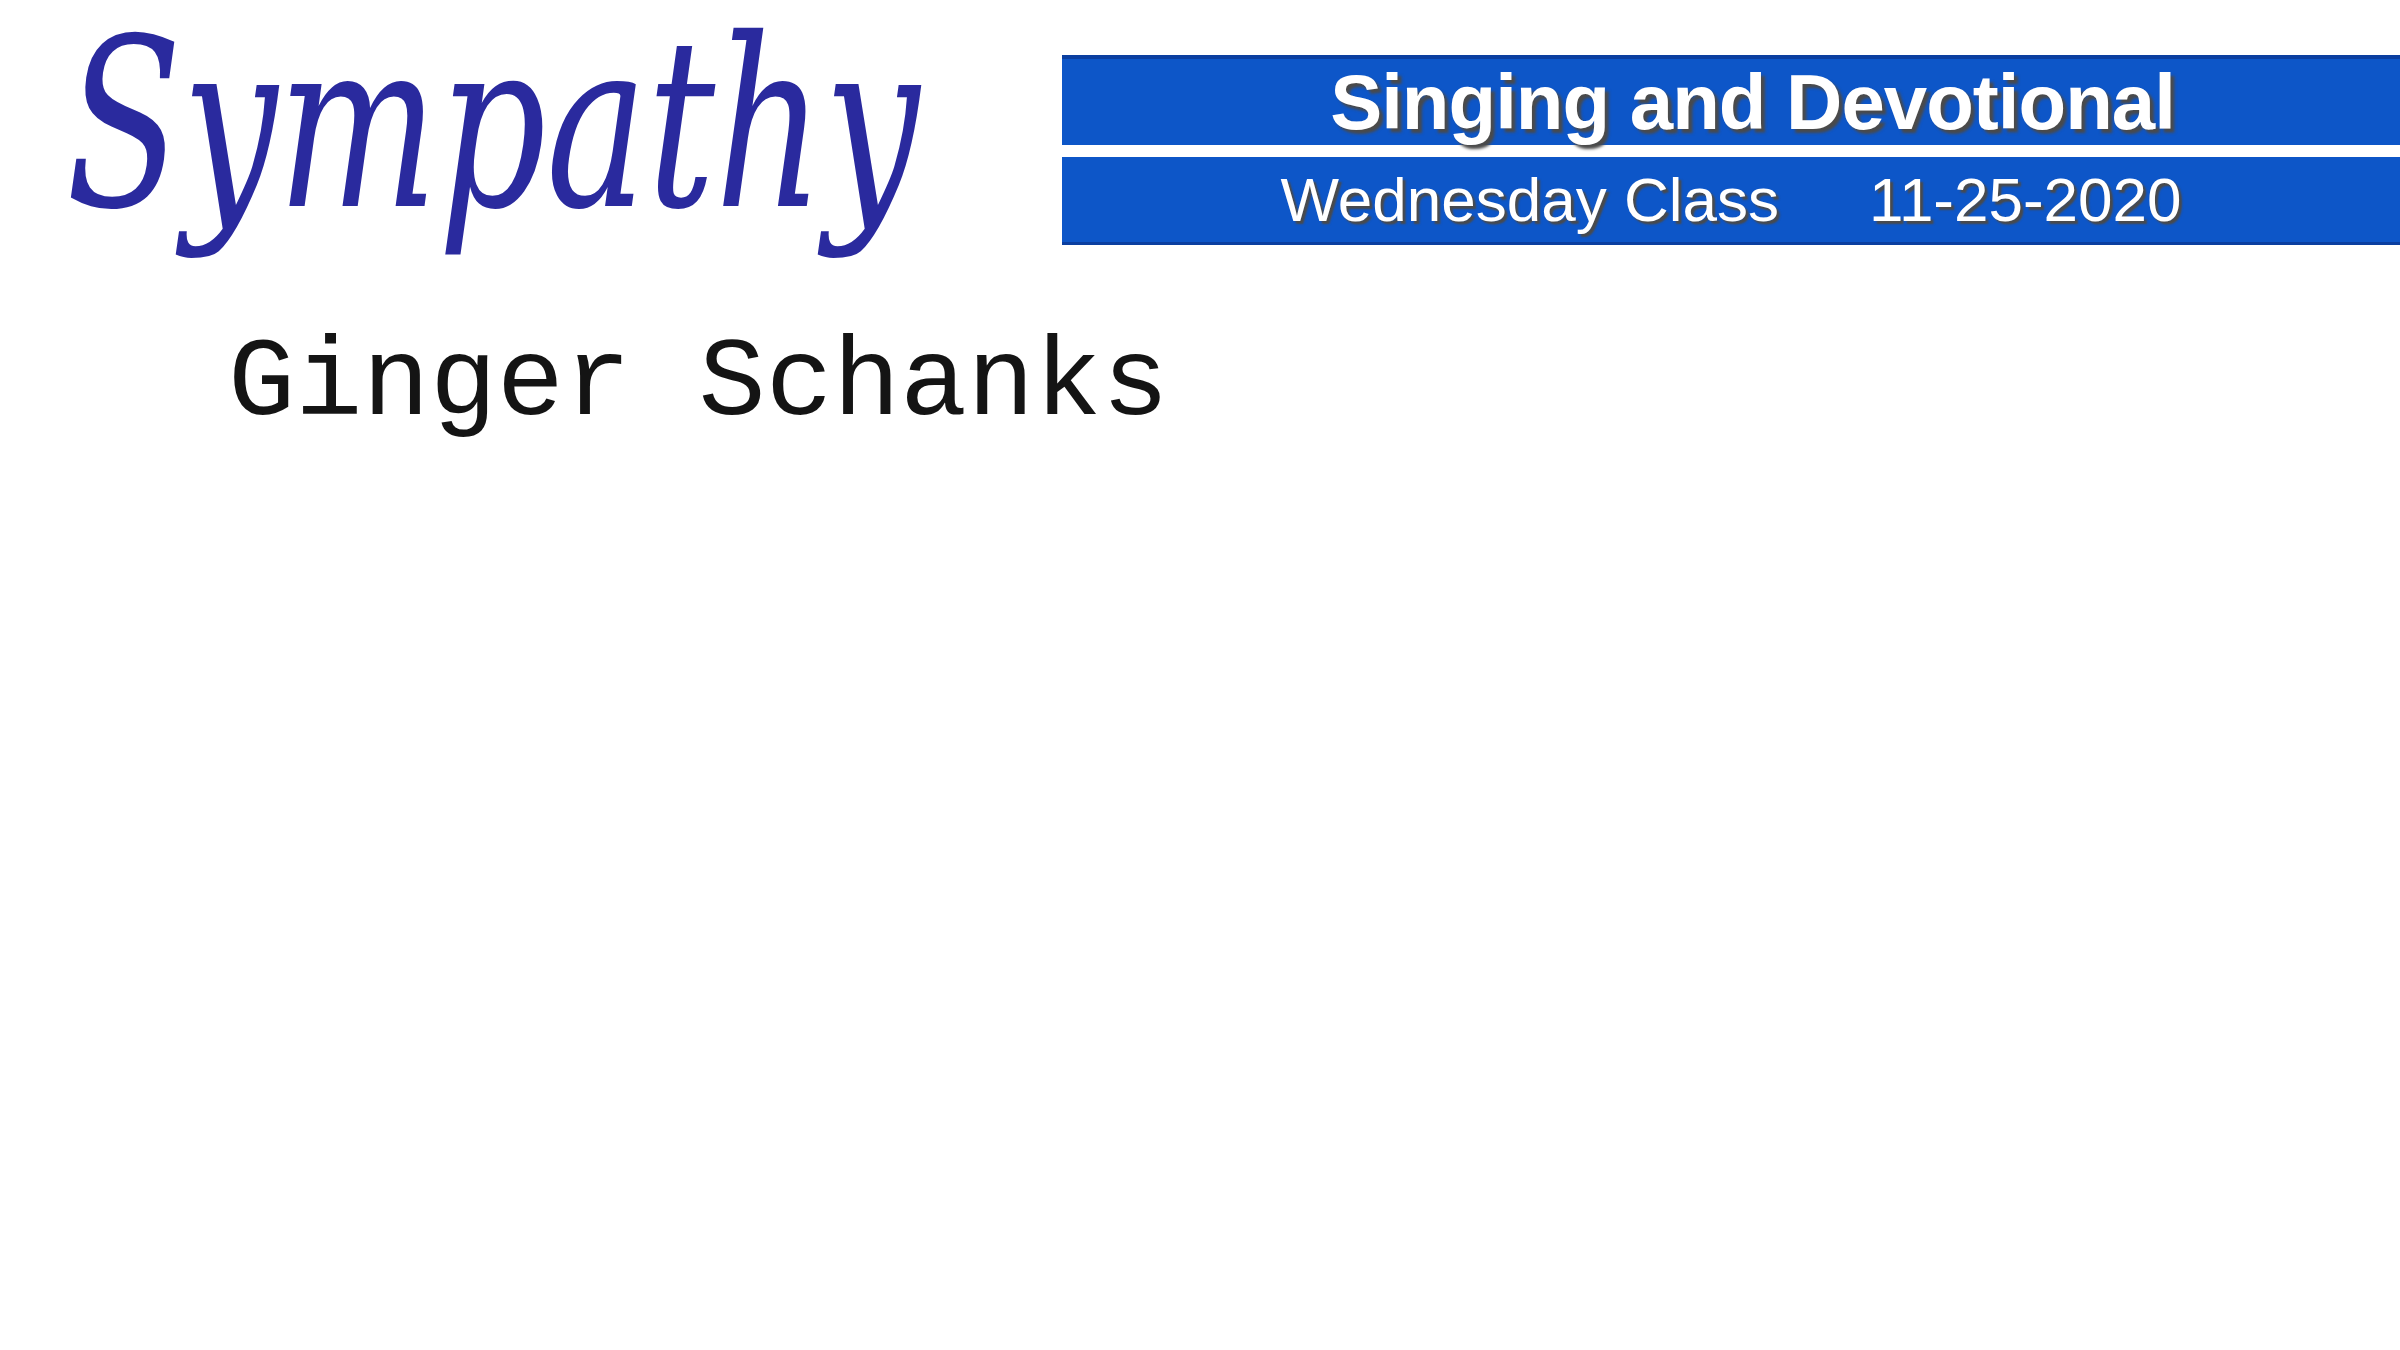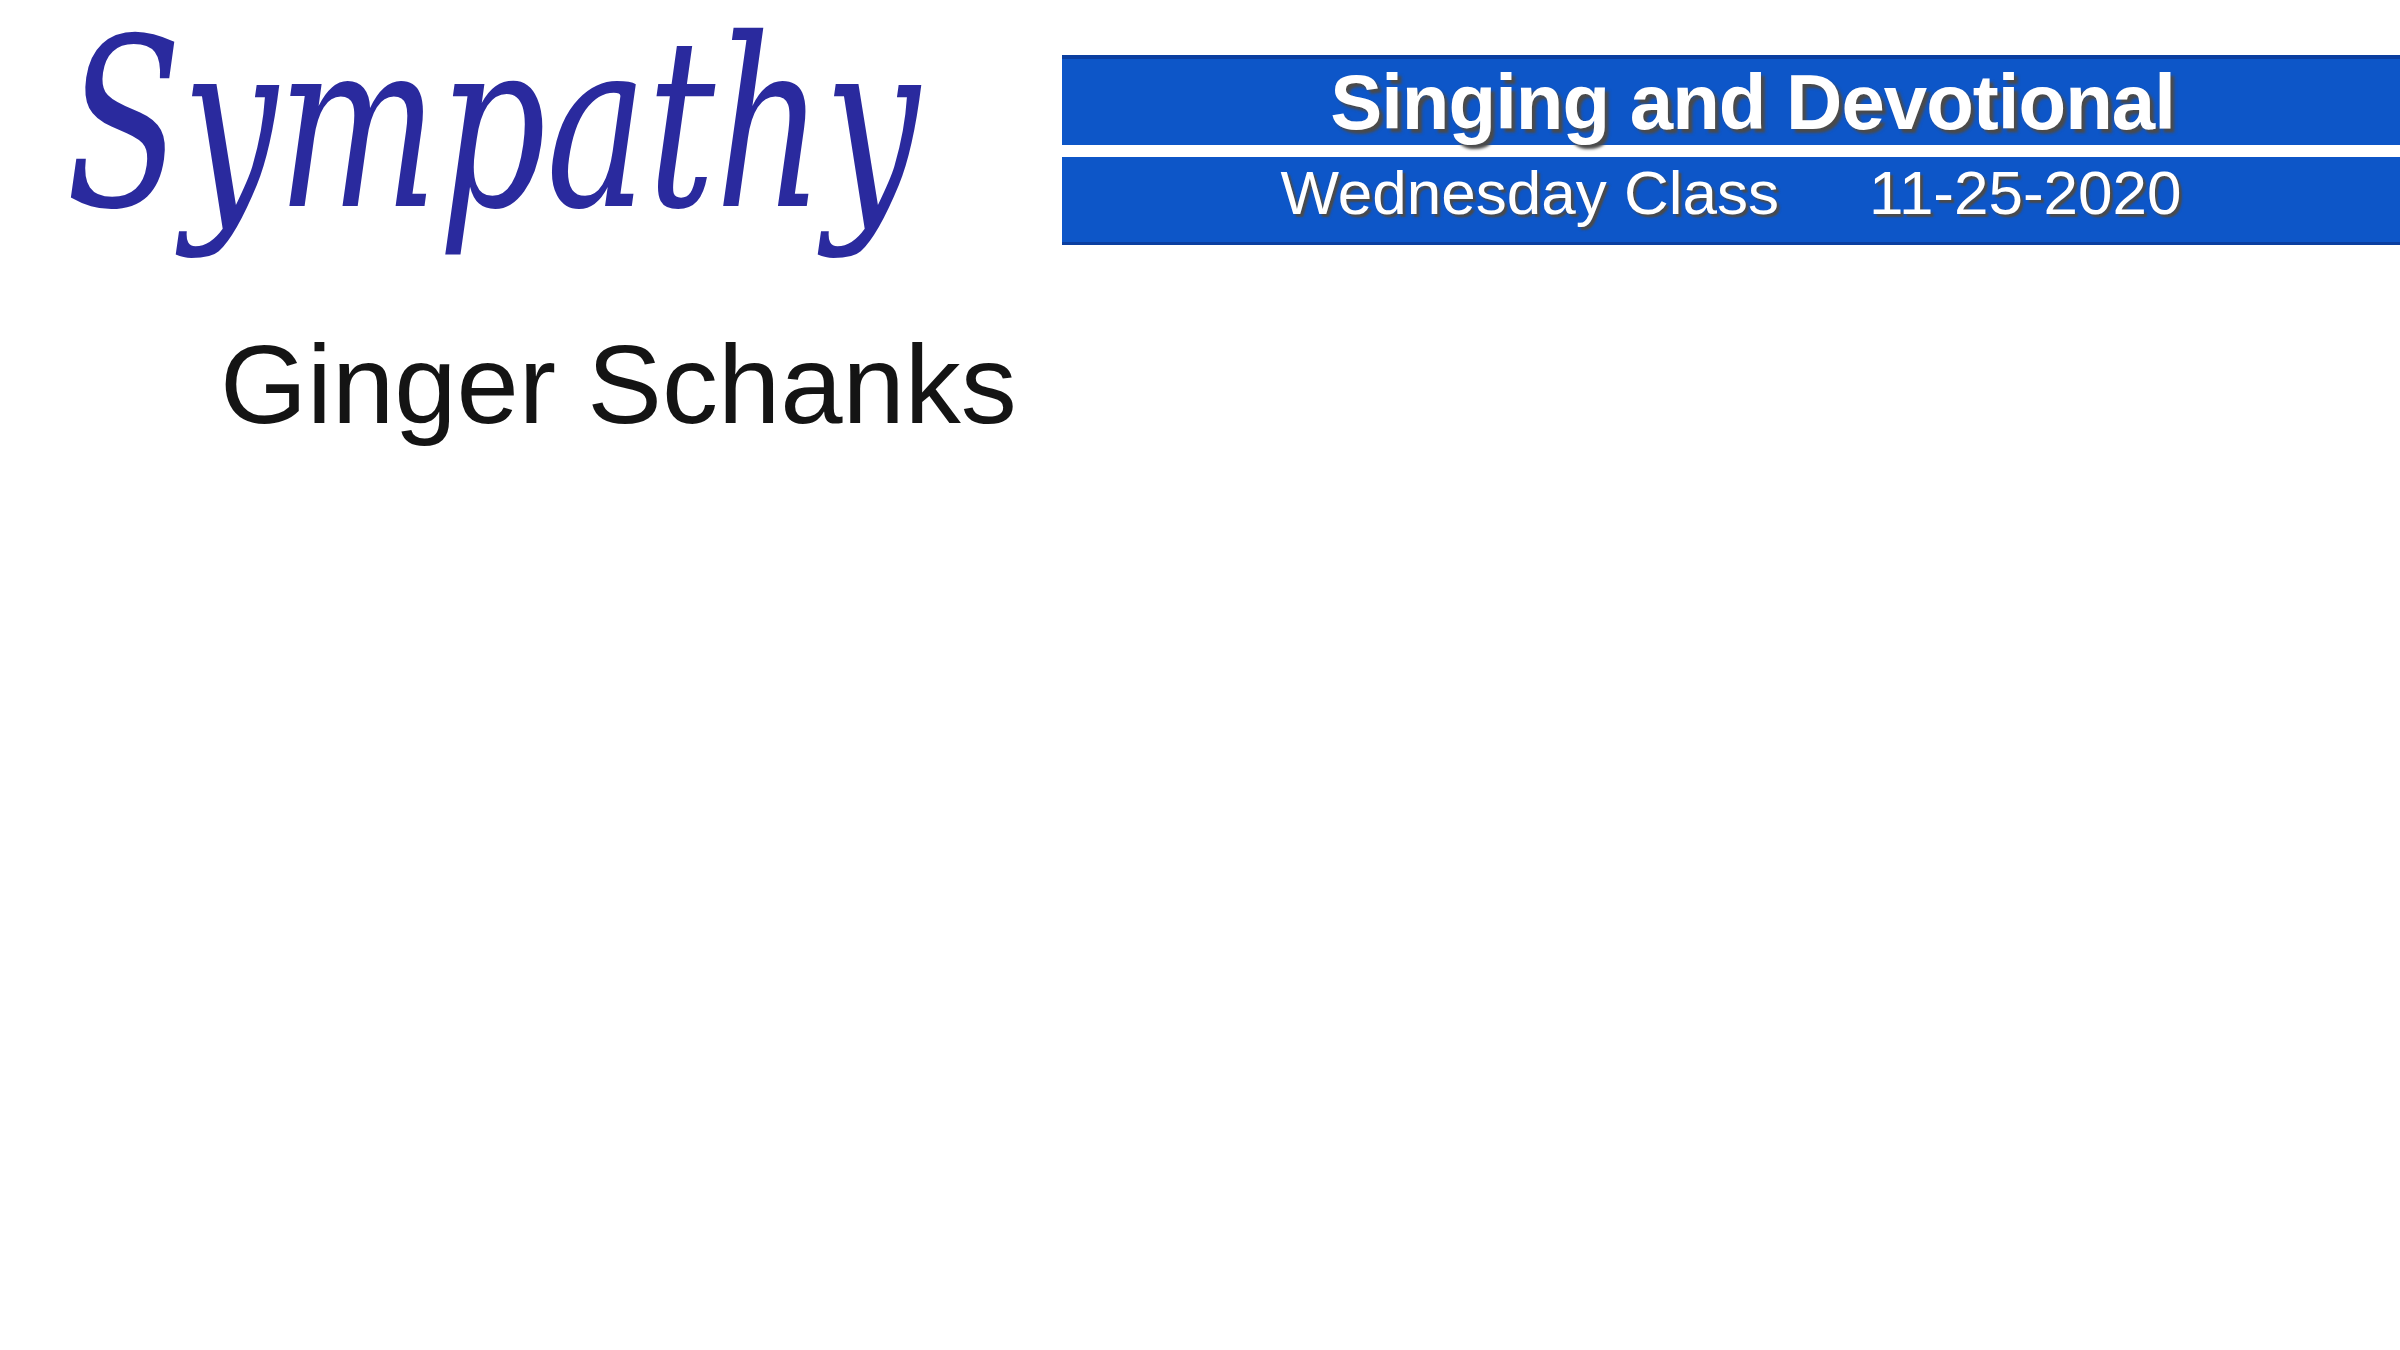--- a/index.html
+++ b/index.html
@@ -53,21 +53,21 @@
   .banner-sep {
     height: 12px;
     background: #ffffff;
   }
   .banner-row2 {
     box-sizing: border-box;
     height: 88px;
     background: var(--banner_blue, #0d56c8);
     border-bottom: 3px solid var(--banner_edge, #0b3fa0);
     display: flex;
-    align-items: flex-start;
+    align-items: center;
     justify-content: center;
     gap: 90px;
   }
   .banner-title {
     font-family: "Liberation Sans", sans-serif;
     font-weight: 700;
     font-size: 78px;
     color: #ffffff;
     text-shadow: 4px 4px 3px #4a4a4a;
     white-space: nowrap;
@@ -78,23 +78,23 @@
     font-weight: 400;
     font-size: 62px;
     color: #ffffff;
     text-shadow: 3px 3px 2px #4a4a4a;
     white-space: nowrap;
   }
 
   
   .person-name {
     position: absolute;
-    left: 220px;
+    left: 228px;
     top: 318px;
-    font-family: Liberation Sans, sans-serif;
+    font-family: Liberation Mono, monospace;
     font-size: 112px;
     line-height: 1.2;
     color: #141414;
     white-space: nowrap;
   }
 
   
   .note {
     position: absolute;
     left: 472px;

